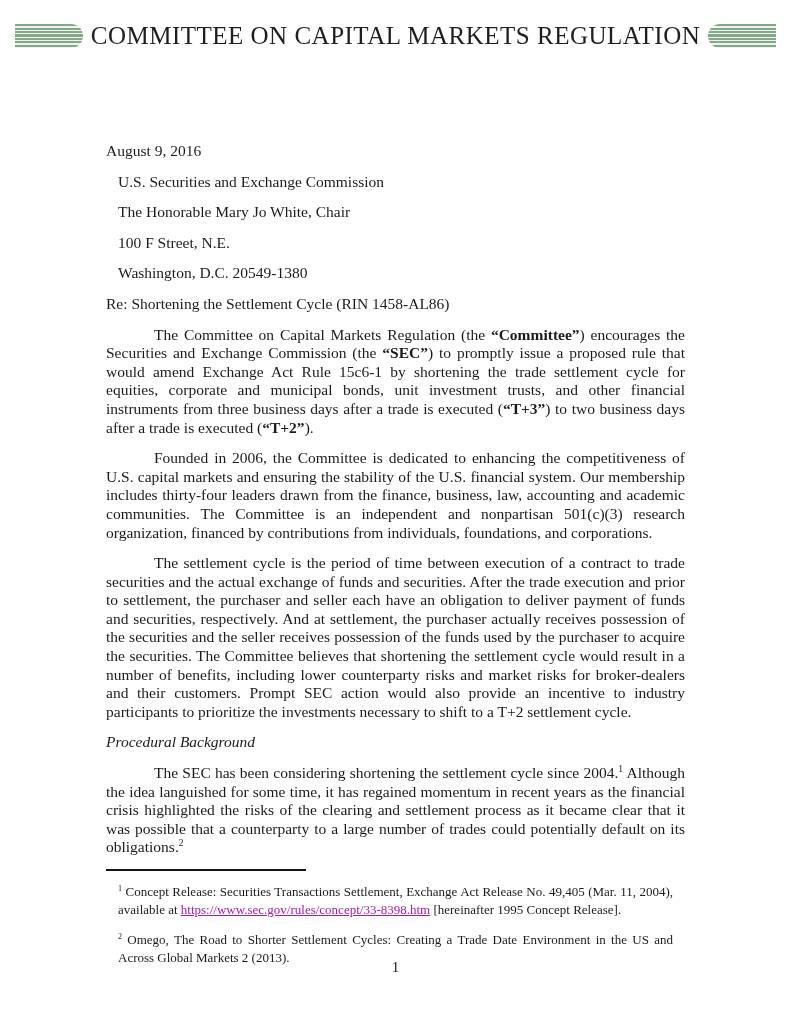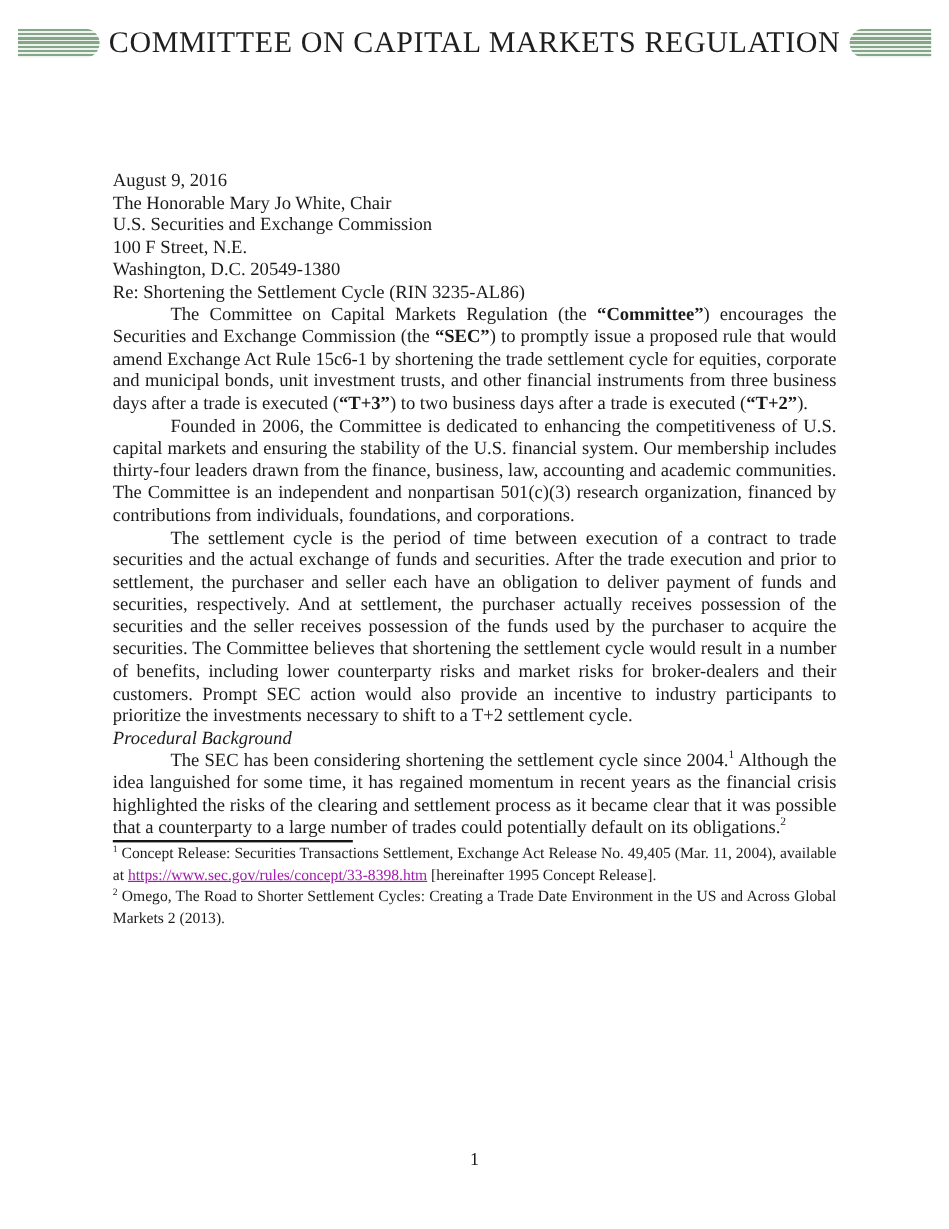--- a/index.html
+++ b/index.html
@@ -50,21 +50,21 @@
     line-height: 24px;
   }
 
   
   .letter-body {
     margin: 94px 94px 0 94px;
     width: 603px;
     font-size: 15.5px;
     line-height: 18.6px;
   }
-  .letter-body p, .letter-body div { margin: 0; }
+  .letter-body p, .letter-body div { margin: 12px; }
 
   .date { margin-top: 0; }
   .recipient { margin-top: 18px; }
   .re-line { margin-top: 15px; }
   .salutation { margin-top: 17px; }
 
   .para {
     margin-top: 17px;
     text-indent: 48px;
     text-align: justify;
@@ -118,27 +118,27 @@
     <div class="stripe left"></div>
     <h1>COMMITTEE ON CAPITAL MARKETS REGULATION</h1>
     <div class="stripe right"></div>
   </header>
 
   <main class="letter-body">
 
     <p class="date">August 9, 2016</p>
 
     <div class="recipient">
+      <div>U.S. Securities and Exchange Commission</div>
       <div>The Honorable Mary Jo White, Chair</div>
-      <div>U.S. Securities and Exchange Commission</div>
       <div>100 F Street, N.E.</div>
       <div>Washington, D.C. 20549-1380</div>
     </div>
 
-    <p class="re-line">Re: Shortening the Settlement Cycle (RIN 3235-AL86)</p>
+    <p class="re-line">Re: Shortening the Settlement Cycle (RIN 1458-AL86)</p>
 
 
     <p class="para"><span>The Committee on Capital Markets Regulation (the </span><span class="b">“Committee”</span><span>) encourages the Securities and Exchange Commission (the </span><span class="b">“SEC”</span><span>) to promptly issue a proposed rule that would amend Exchange Act Rule 15c6-1 by shortening the trade settlement cycle for equities, corporate and municipal bonds, unit investment trusts, and other financial instruments from three business days after a trade is executed (</span><span class="b">“T+3”</span><span>) to two business days after a trade is executed (</span><span class="b">“T+2”</span><span>).</span></p>
 
     <p class="para"><span>Founded in 2006, the Committee is dedicated to enhancing the competitiveness of U.S. capital markets and ensuring the stability of the U.S. financial system. Our membership includes thirty-four leaders drawn from the finance, business, law, accounting and academic communities. The Committee is an independent and nonpartisan 501(c)(3) research organization, financed by contributions from individuals, foundations, and corporations.</span></p>
 
     <p class="para"><span>The settlement cycle is the period of time between execution of a contract to trade securities and the actual exchange of funds and securities. After the trade execution and prior to settlement, the purchaser and seller each have an obligation to deliver payment of funds and securities, respectively. And at settlement, the purchaser actually receives possession of the securities and the seller receives possession of the funds used by the purchaser to acquire the securities. The Committee believes that shortening the settlement cycle would result in a number of benefits, including lower counterparty risks and market risks for broker-dealers and their customers. Prompt SEC action would also provide an incentive to industry participants to prioritize the investments necessary to shift to a T+2 settlement cycle.</span></p>
 
     <p class="section-heading">Procedural Background</p>
 

